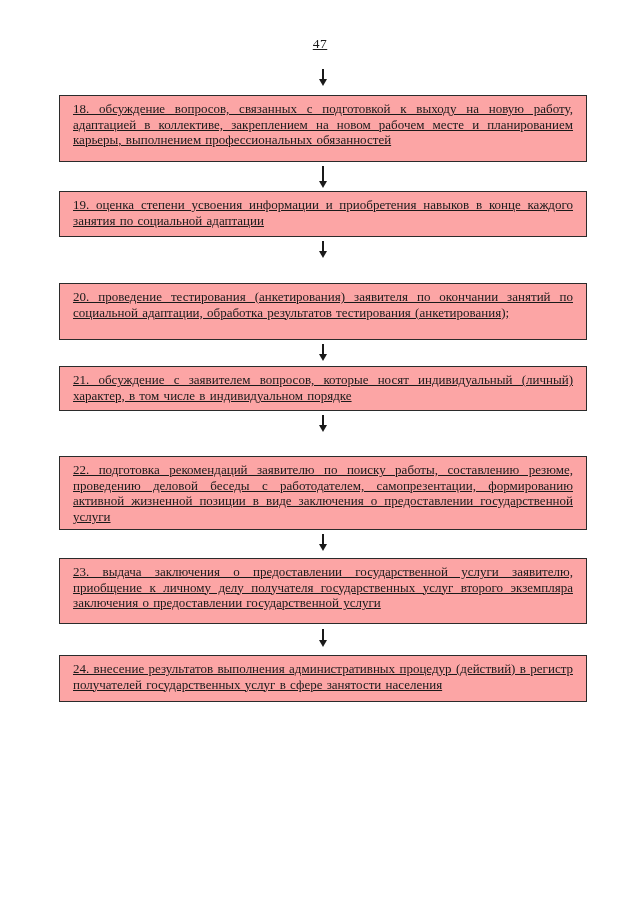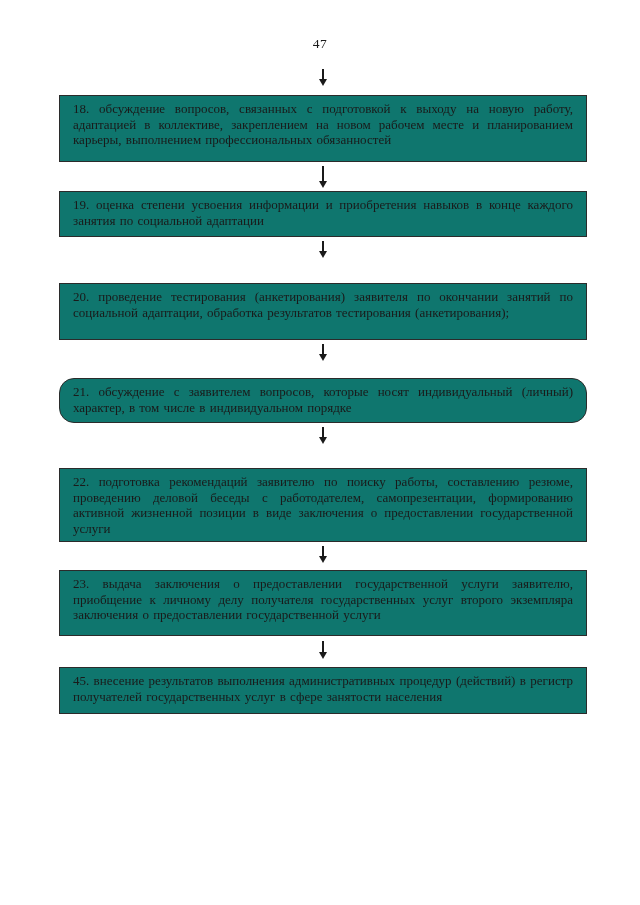--- a/index.html
+++ b/index.html
@@ -12,50 +12,51 @@
     height: 905px;
     overflow: hidden;
     font-family: "Liberation Serif", "DejaVu Serif", serif;
     color: #1a1a1a;
   }
   .page {
     position: relative;
     width: 640px;
     height: 661px;
     background: #ffffff;
+    text-decoration: underline;
   }
   .page-number {
     margin: 0;
     padding-top: 36px;
     height: 16px;
     line-height: 16px;
     text-align: center;
     font-size: 13.5px;
     letter-spacing: 0.5px;
   }
   
   .flow-box {
     box-sizing: border-box;
     width: 528px;
     margin-left: 59px;
     border: 1.5px solid #2b2b2b;
-    background: #0f766e;
+    background: #fca5a5;
   }
   .flow-box p {
     margin: 0;
     padding: 5px 13px 0 13px;
     font-size: 13px;
     line-height: 15.6px;
     text-align: justify;
     word-spacing: 1px;
   }
   .b18 { height: 67px; margin-top: 9px; }
   .b19 { height: 46px; margin-top: 3px; }
   .b20 { height: 57px; margin-top: 25px; }
-  .b21 { height: 45px; margin-top: 17px; border-radius: 15px; }
+  .b21 { height: 45px; margin-top: 5px; }
   .b22 { height: 74px; margin-top: 24px; }
   .b23 { height: 66px; margin-top: 7px; }
   .b24 { height: 47px; margin-top: 8px; }
   
   .arrow {
     width: 12px;
     margin-left: 317px;
     display: flex;
     flex-direction: column;
     align-items: center;
@@ -142,16 +143,16 @@
   <div class="flow-box b23">
     <p>23. выдача заключения о предоставлении государственной услуги заявителю, приобщение к личному делу получателя государственных услуг второго экземпляра заключения о предоставлении государственной услуги</p>
   </div>
 
   <div class="arrow a7">
     <span class="line"></span>
     <span class="head"></span>
   </div>
 
   <div class="flow-box b24">
-    <p>45. внесение результатов выполнения административных процедур (действий) в регистр получателей государственных услуг в сфере занятости населения</p>
+    <p>24. внесение результатов выполнения административных процедур (действий) в регистр получателей государственных услуг в сфере занятости населения</p>
   </div>
 
 </div>
 
 </body></html>

